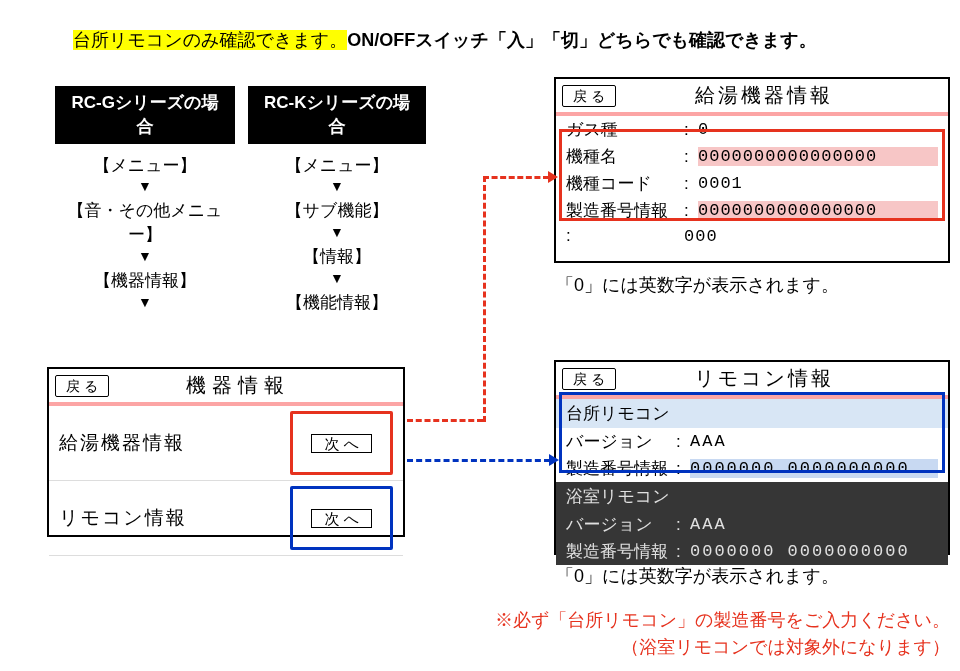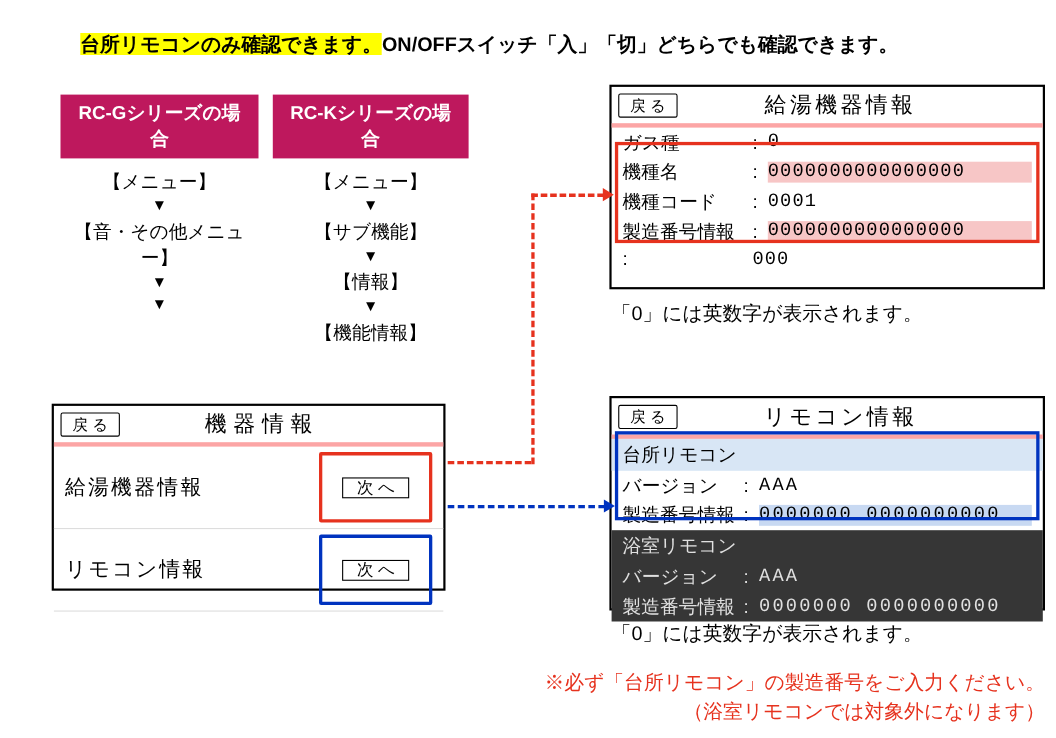--- a/index.html
+++ b/index.html
@@ -6,24 +6,24 @@
   html, body { margin: 0; padding: 0; }
   body {
     width: 960px;
     height: 671px;
     font-family: "Hiragino Kaku Gothic ProN", "Yu Gothic", Meiryo, sans-serif;
     font-size: 17px;
     color: #000;
     background: #fff;
     position: relative;
   }
-  .hl { background: #ffff00; font-weight: 700; }
+  .hl { background: #ffff00; font-weight: 400; }
   .topline { position: absolute; top: 28px; left: 73px; font-size: 18px; font-weight: 600; }
   .black-chip {
-    display: inline-block; background:#be185d; color:#fff; padding:5px 10px;
+    display: inline-block; background:#000000; color:#fff; padding:5px 10px;
     font-size:17px; font-weight:600;
   }
   .flow { position:absolute; text-align:center; line-height:1.4; }
   .flow .step { display:block; margin:0;text-align:center; }
   .flow .arrow { display:block; font-size:14px; line-height:14px; margin:2px 0 6px; }
   .panel {
     position:absolute; border:2px solid #000; background:#fff;
   }
   .panel-header { display:flex; align-items:center; padding:3px 6px; border-bottom:4px solid #fca5a5; }
   .back-btn {
@@ -62,20 +62,21 @@
 <div class="topline">
   <span class="hl">台所リモコンのみ確認できます。</span><span>ON/OFFスイッチ「入」「切」どちらでも確認できます。</span>
 </div>
 
 <div class="flow" style="top:86px; left:55px; width:180px;">
   <span class="black-chip">RC-Gシリーズの場合</span>
   <span class="step" style="margin-top:10px">【メニュー】</span>
   <span class="arrow">▼</span>
   <span class="step">【音・その他メニュー】</span>
   <span class="arrow">▼</span>
+  <span class="step">【機器情報】</span>
   <span class="arrow">▼</span>
 </div>
 
 <div class="flow" style="top:86px; left:248px; width:178px;">
   <span class="black-chip">RC-Kシリーズの場合</span>
   <span class="step" style="margin-top:10px">【メニュー】</span>
   <span class="arrow">▼</span>
   <span class="step">【サブ機能】</span>
   <span class="arrow">▼</span>
   <span class="step">【情報】</span>

